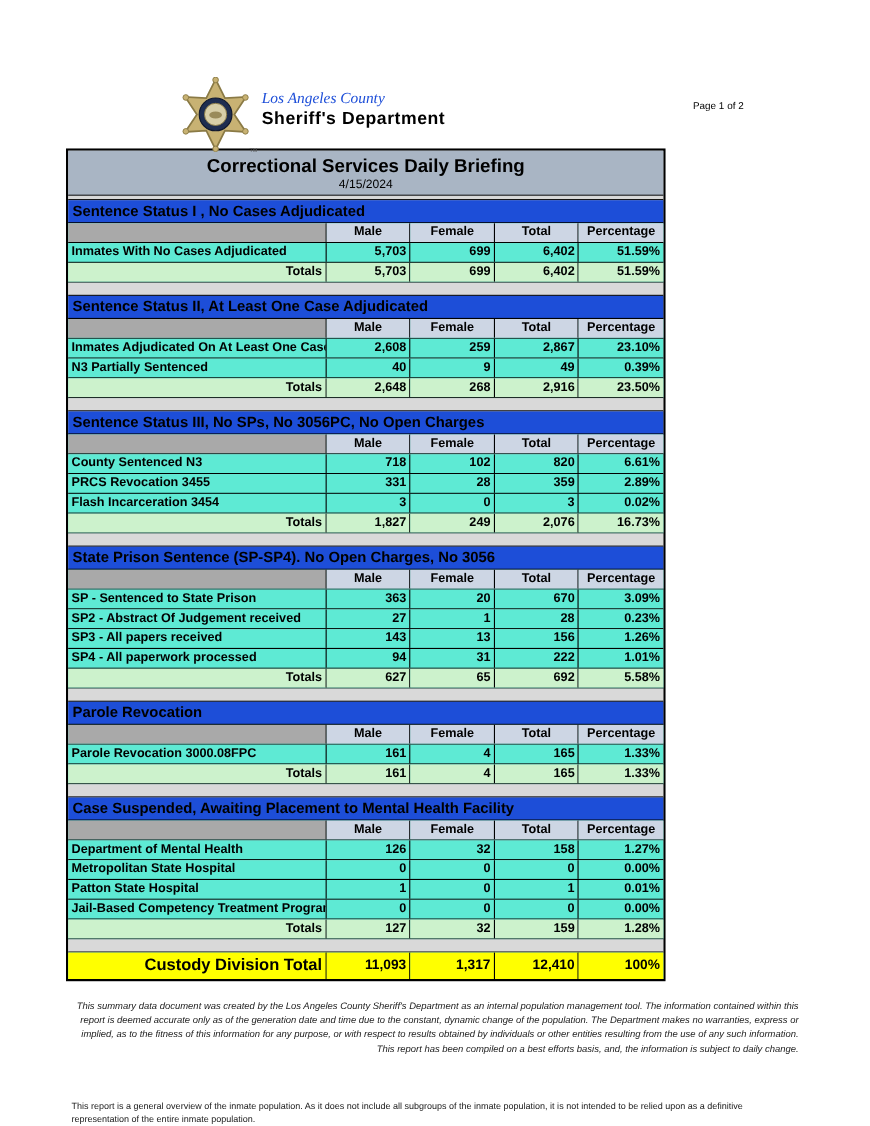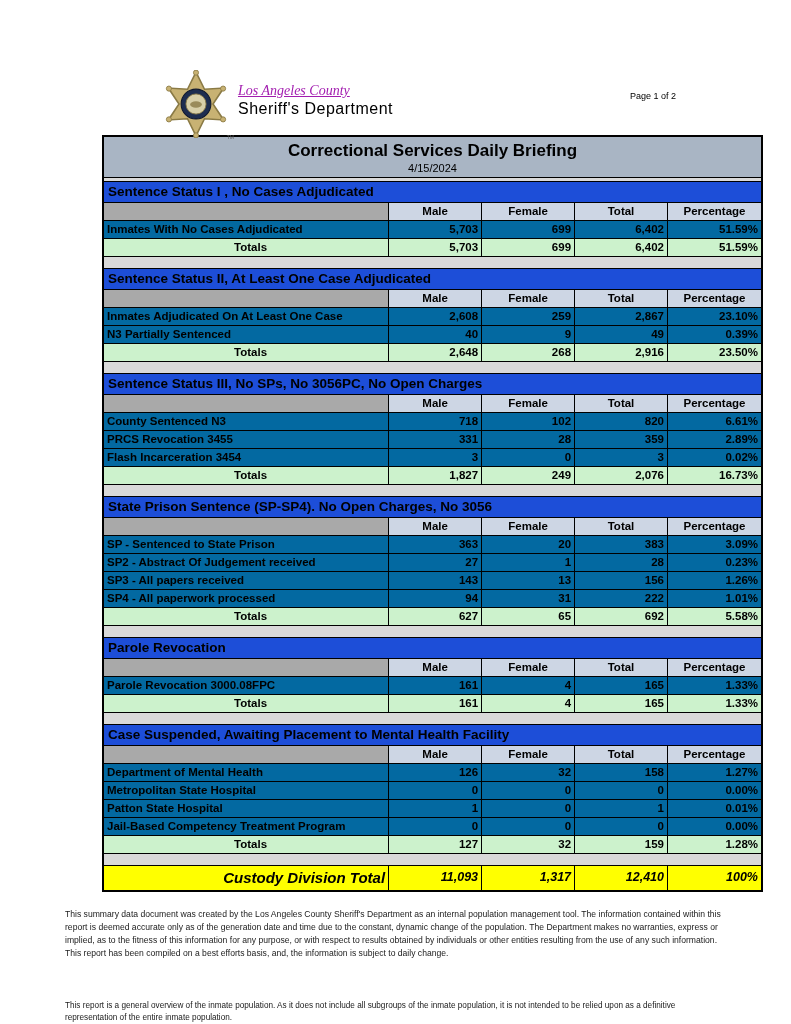--- a/index.html
+++ b/index.html
@@ -10,73 +10,73 @@
     color:#000; position:relative; overflow:hidden;
   }
 
   
   .letterhead { position:relative; height:135px; }
   .badge { position:absolute; left:162px; top:70px; width:68px; height:68px; }
   .badge .tm { position:absolute; right:-4px; bottom:-2px; font-size:5px; color:#555; }
   .agency { position:absolute; left:238px; top:83px; }
   .agency-county {
     font-family:"Liberation Serif", serif; font-style:italic;
-    font-size:14px; color:#a21caf;text-decoration:underline;
+    font-size:14px; color:#1d4ed8;
   }
   .agency-dept {
-    font-weight:normal; font-size:16px; letter-spacing:0.5px; margin-top:1px;
+    font-weight:bold; font-size:16px; letter-spacing:0.5px; margin-top:1px;
   }
   .page-label { position:absolute; left:630px; top:91px; font-size:9px; font-weight:normal; }
 
   
   .report {
-    margin-left:102px; width:661px;
+    margin-left:60px; width:545px;
     border:2px solid #000; background:#d9d9d9;
   }
   .title-bar {
     background:#a9b5c4; border-bottom:1px solid #000;
     text-align:center; padding:4px 0 3px 0;
   }
   .title-bar .rpt-title { font-size:17px; font-weight:bold; }
   .title-bar .rpt-date  { font-size:11px; font-weight:normal; margin-top:1px; }
 
   .spacer { height:12px; background:#d9d9d9; border-bottom:1px solid #000; }
   .spacer.thin { height:4px; }
 
   .sec-title {
     background:#1d4ed8; font-weight:bold; font-size:13.5px;
     padding:2px 4px 3px 4px; border-bottom:1px solid #000;
   }
 
   .row { display:grid; grid-template-columns:43.4% 14.15% 14.15% 14.15% auto;
-         border-bottom:1px solid #000; background:#0369a1; }
+         border-bottom:1px solid #000; background:#5eead4; }
   .cell {
     font-size:11.5px; font-weight:bold; line-height:14px;
     padding:1px 3px 2px 3px; border-right:1px solid #000;
     overflow:hidden; white-space:nowrap;
   }
   .cell:last-child { border-right:none; }
   .cell.label { text-align:left; }
   .cell.num   { text-align:right; }
 
   .row.head .cell { text-align:center; background:#cdd6e4; }
   .row.head .headblank { background:#a9a9a9; }
 
   .row.totals .cell { background:#ccf2cc; }
-  .row.totals .totlabel { text-align:center;padding-left:12px; }
-
-  .row.grand { border-bottom:none;font-style:italic; }
+  .row.totals .totlabel { text-align:right;padding-left:12px; }
+
+  .row.grand { border-bottom:none; }
   .row.grand .cell { background:#ffff00; padding-top:3px; padding-bottom:4px; }
   .row.grand .grandlabel { text-align:right; font-size:15px; line-height:17px; }
   .row.grand .grandval { font-size:12.5px; line-height:17px; }
 
   
   .note1 {
-    margin:16px 65px 0 65px; font-size:8.6px; 
-    line-height:1.5; color:#1a1a1a;
+    margin:16px 65px 0 65px; font-size:8.6px; font-style:italic;
+    line-height:1.5; color:#1a1a1a;text-align:right;
   }
   .note2 {
     margin:40px 65px 0 65px; font-size:8.2px; line-height:1.55; color:#1a1a1a;
   }
 </style>
 </head>
 <body>
 
 <div class="letterhead">
   <div class="badge">
@@ -211,21 +211,21 @@
           <div class="cell label headblank"></div>
           <div class="cell num colhead">Male</div>
           <div class="cell num colhead">Female</div>
           <div class="cell num colhead">Total</div>
           <div class="cell num colhead">Percentage</div>
         </div>
         <div class="row data">
           <div class="cell label">SP - Sentenced to State Prison</div>
           <div class="cell num">363</div>
           <div class="cell num">20</div>
-          <div class="cell num">383</div>
+          <div class="cell num">670</div>
           <div class="cell num">3.09%</div>
         </div>
         <div class="row data">
           <div class="cell label">SP2 - Abstract Of Judgement received</div>
           <div class="cell num">27</div>
           <div class="cell num">1</div>
           <div class="cell num">28</div>
           <div class="cell num">0.23%</div>
         </div>
         <div class="row data">

